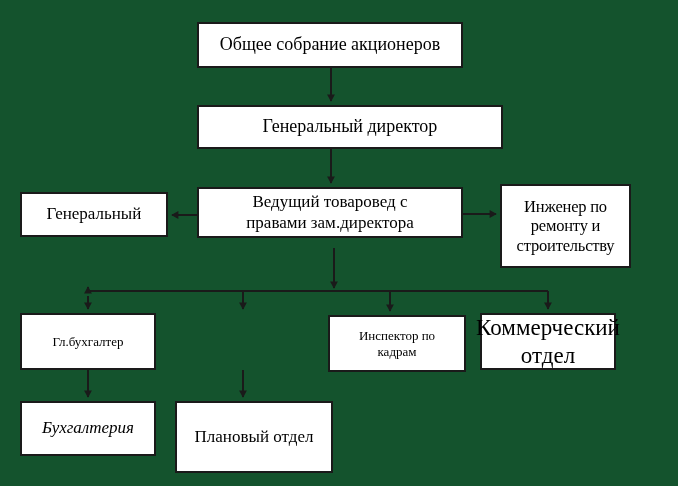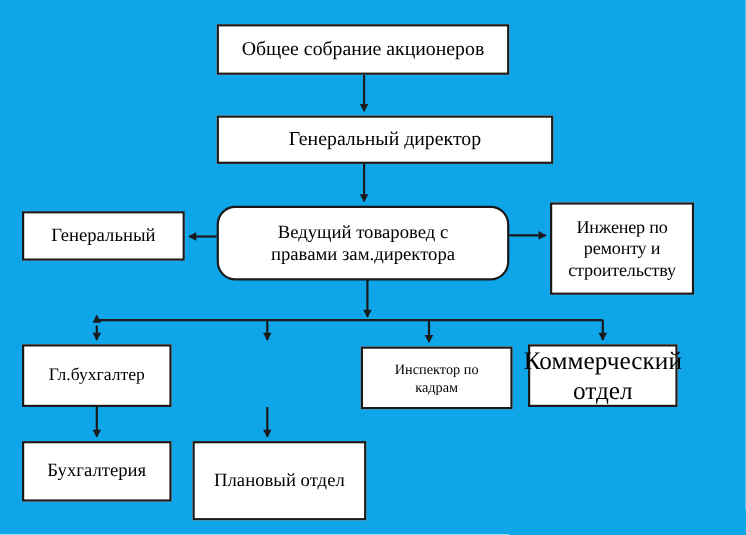--- a/index.html
+++ b/index.html
@@ -9,21 +9,21 @@
     background: #ffffff;
   }
   body {
     font-family: "Liberation Serif", "DejaVu Serif", serif;
     color: #000000;
   }
   #canvas {
     position: relative;
     width: 678px;
     height: 486px;
-    background: #0ea5e9;
+    background: #14532d;
     overflow: hidden;
   }
   .node {
     position: absolute;
     box-sizing: border-box;
     border: 2px solid #1a1a1a;
     background: #ffffff;
     display: flex;
     align-items: center;
     justify-content: center;
@@ -32,28 +32,28 @@
   }
   .node-label {
     display: block;
     line-height: 1.18;
     white-space: pre-line;
     padding: 0 2px;
   }
   
   #n-assembly { left: 197px; top: 22px;  width: 266px; height: 46px; font-size: 18px; }
   #n-director { left: 197px; top: 105px; width: 306px; height: 44px; font-size: 18px; }
-  #n-chief    { left: 197px; top: 187px; width: 266px; height: 68px; font-size: 17px; border-radius: 17px; }
+  #n-chief    { left: 197px; top: 187px; width: 266px; height: 51px; font-size: 17px; }
   #n-lawyer   { left: 20px;  top: 192px; width: 148px; height: 45px; font-size: 17px; }
   #n-engineer { left: 500px; top: 184px; width: 131px; height: 84px; font-size: 16.5px; }
-  #n-accountant { left: 20px;  top: 313px; width: 136px; height: 57px; font-size: 16px; }
+  #n-accountant { left: 20px;  top: 313px; width: 136px; height: 57px; font-size: 13px; }
   #n-economist  { left: 175px; top: 313px; width: 136px; height: 57px; font-size: 17px; }
   #n-hr         { left: 328px; top: 315px; width: 138px; height: 57px; font-size: 13px; }
   #n-commercial { left: 480px; top: 313px; width: 136px; height: 57px; font-size: 23px; }
-  #n-bookkeeping { left: 20px;  top: 401px; width: 136px; height: 55px; font-size: 17px; }
+  #n-bookkeeping { left: 20px;  top: 401px; width: 136px; height: 55px; font-size: 17px; font-style: italic; }
   #n-planning    { left: 175px; top: 401px; width: 158px; height: 72px; font-size: 17px; }
 
   
   #n-engineer .node-label { padding: 0; letter-spacing: -0.2px; }
 
   svg#wires {
     position: absolute;
     left: 0;
     top: 0;
     width: 678px;

